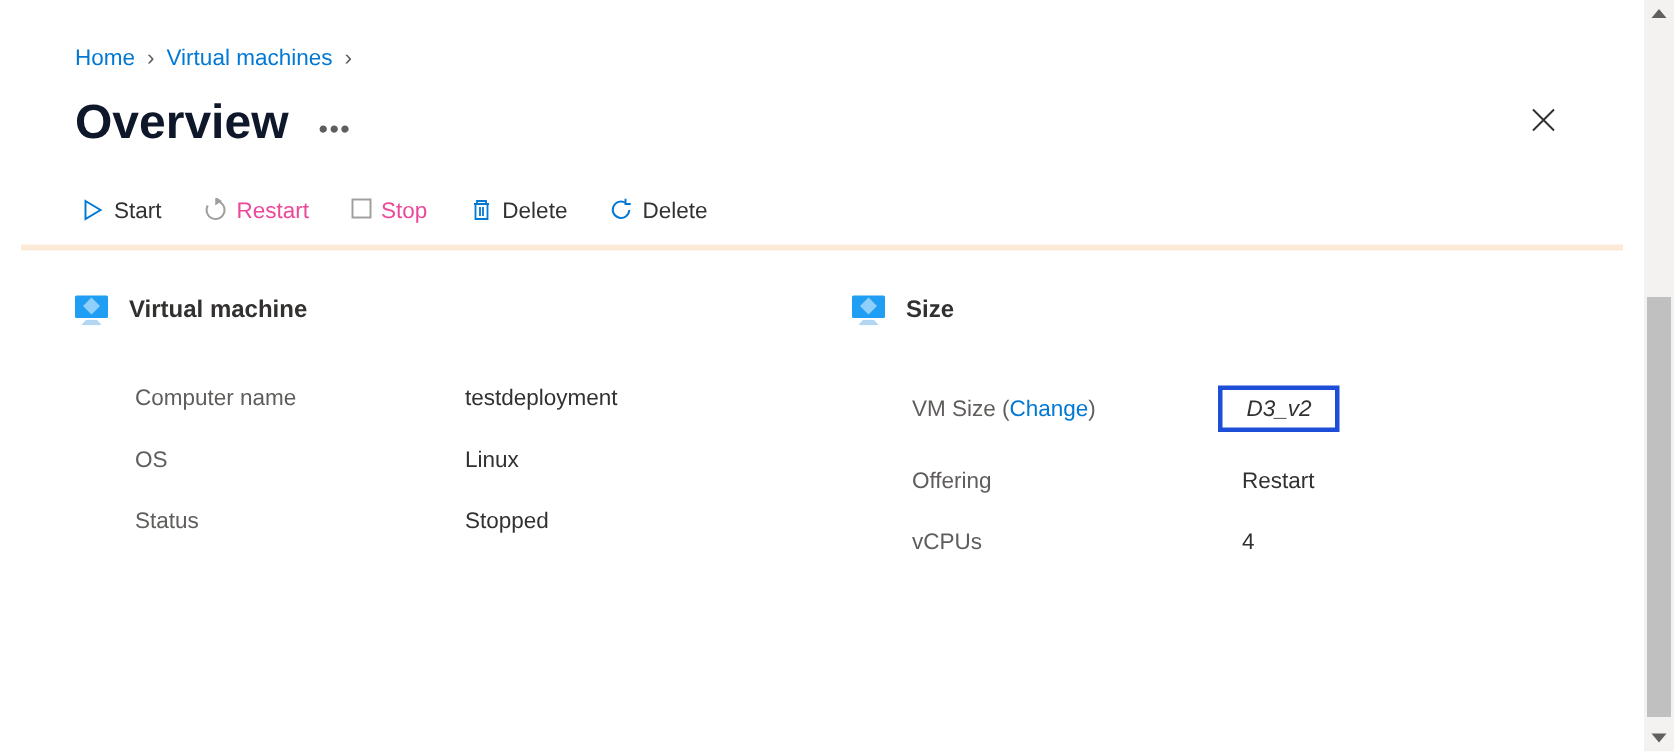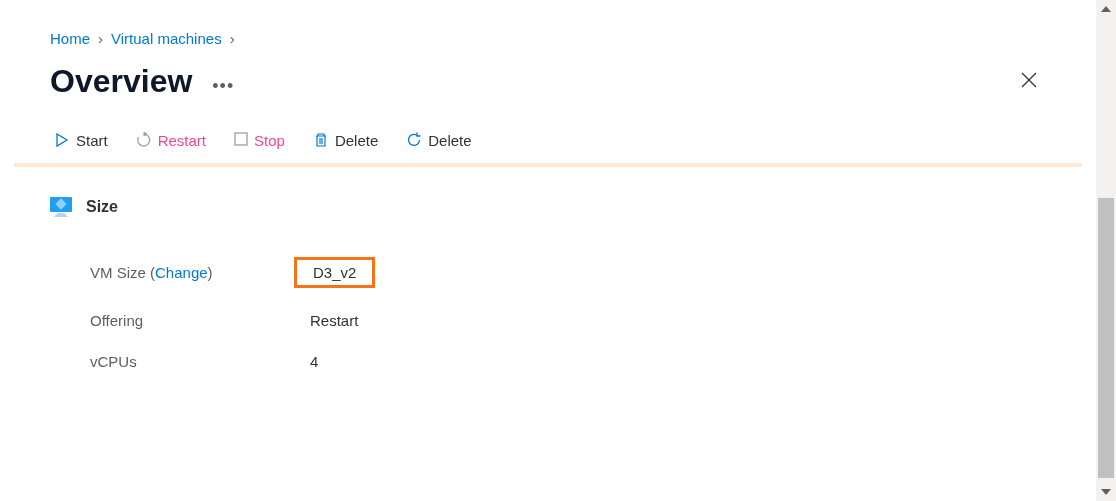--- a/index.html
+++ b/index.html
@@ -132,24 +132,25 @@
       color: #605e5c;
     }
     .row .value {
       color: #323130;
     }
     .change-link {
       color: #0078d4;
       cursor: pointer;
     }
     .highlight-box {
-      border: 3px solid #f97316;
+      border: 3px solid #1d4ed8;
       padding: 4px 16px;
       display: inline-block;
       margin-left: -16px;
+      font-style: italic;
     }
     
     .scroll-track {
       position: absolute;
       top: 0; right: 0;
       width: 20px;
       height: 501px;
       background: #f3f2f1;
     }
     .scroll-thumb {
@@ -221,20 +222,41 @@
     <div class="tool">
       <svg width="16" height="16" viewBox="0 0 16 16">
           <path d="M13.5 8 A5.5 5.5 0 1 1 11 3.2" fill="none" stroke="#0078d4" stroke-width="1.3"></path>
           <path d="M11 0.5 L11 4 L14.5 4" fill="none" stroke="#0078d4" stroke-width="1.3"></path>
         </svg>
       <span>Delete</span>
     </div>
   </div>
 
   <div class="content">
+    <div class="col">
+      <div class="section-head">
+        <div class="vm-icon">
+            <div class="screen"></div>
+            <div class="stand"></div>
+          </div>
+        <h2>Virtual machine</h2>
+      </div>
+      <div class="row">
+        <span class="label">Computer name</span>
+        <span class="value">testdeployment</span>
+      </div>
+      <div class="row">
+        <span class="label">OS</span>
+        <span class="value">Linux</span>
+      </div>
+      <div class="row">
+        <span class="label">Status</span>
+        <span class="value">Stopped</span>
+      </div>
+    </div>
 
     <div class="col">
       <div class="section-head">
         <div class="vm-icon">
             <div class="screen"></div>
             <div class="stand"></div>
           </div>
         <h2>Size</h2>
       </div>
       <div class="row">

